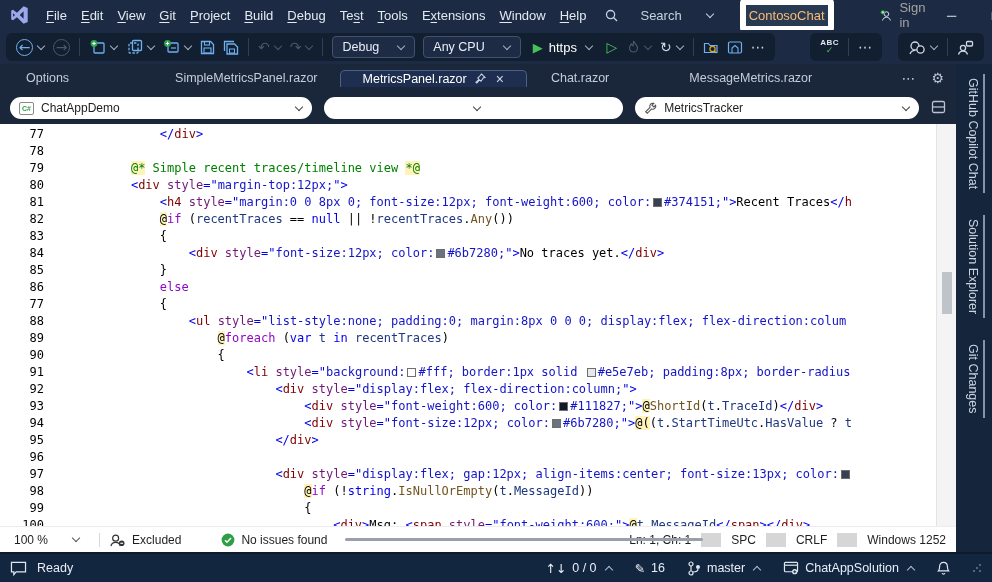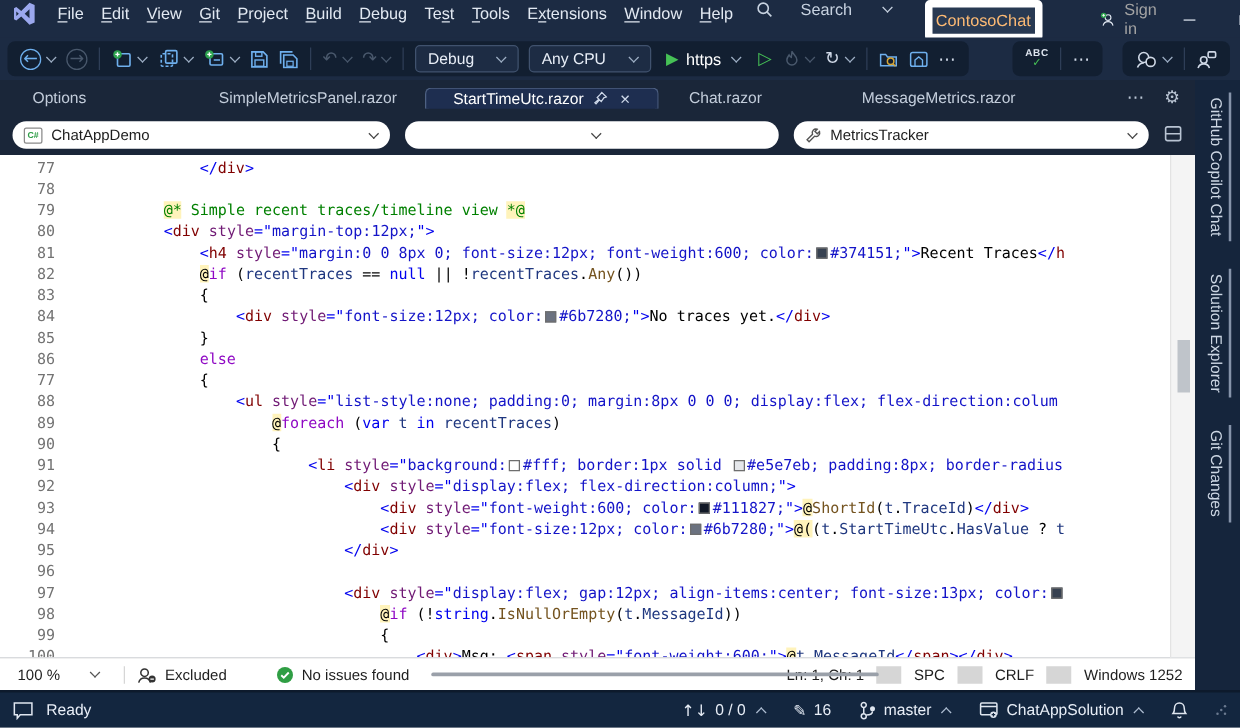--- a/index.html
+++ b/index.html
@@ -1,21 +1,21 @@
 <!DOCTYPE html>
 <html><head>
 <meta charset="utf-8">
 <style>
 *{box-sizing:border-box;margin:0;padding:0}
 html,body{width:992px;height:582px;overflow:hidden}
 body{font-family:"Liberation Sans",sans-serif;background:#1c2b43;color:#dde4ee;font-size:13px}
 .app{width:992px;height:582px;display:flex;flex-direction:column}
 
 
-.titlebar{height:30px;display:flex;align-items:flex-start;background:#1c2b43;flex:0 0 30px}
+.titlebar{height:30px;display:flex;align-items:center;background:#1c2b43;flex:0 0 30px}
 .vs-logo{margin:0 9px 0 8px;display:flex}
 .menu-bar{display:flex;align-items:center}
 .menu-item{padding:3px 7px;color:#e2e9f2;cursor:default}
 .menu-item u{text-decoration:underline;text-underline-offset:2px}
 .tb-search{display:flex;align-items:center;gap:22px;margin-left:12px;color:#c7d2e0}
 .badge{margin-left:26px;padding:3px 3px;border:6px solid #ffffff;border-radius:4px;background:#283952;color:#fdba74}
 .signin{margin-left:46px;display:flex;align-items:center;gap:7px;color:#a3a3a3}
 .wincontrols{margin-left:auto;display:flex}
 .winbtn{width:44px;height:30px;display:flex;align-items:center;justify-content:center;color:#dfe6f0;font-size:13px}
 .chev{display:inline-block;width:6px;height:6px;border-right:1.5px solid currentColor;border-bottom:1.5px solid currentColor;transform:rotate(45deg);margin:-3px 1px 0 3px}
@@ -60,21 +60,21 @@
 .nav-box .chev{color:#444;margin-left:auto}
 .nav-box.b1{width:306px}
 .nav-box.b2{width:304px;justify-content:center}
 .nav-box.b2 .chev{margin-left:8px}
 .nav-box.b3{width:288px}
 .csharp-ic{width:15px;height:13px;border:1px solid #8a8a8a;border-radius:2px;display:flex;align-items:center;justify-content:center;font-size:7px;font-weight:bold;color:#2e9e47}
 .split-ic{margin-left:auto;color:#b9c4d3}
 
 
 .editor{flex:1;background:#fff;display:flex;min-height:0;overflow:hidden;color:#000}
-.gutter{flex:0 0 52px;text-align:right;padding:2px 8px 0 0;color:#737373;font:12px/17px "DejaVu Sans Mono",monospace}
+.gutter{flex:0 0 52px;text-align:right;padding:2px 8px 0 0;color:#000000;font:12px/17px "DejaVu Sans Mono",monospace}
 .breakmargin{flex:0 0 50px}
 .codewrap{flex:1;overflow:hidden;padding-top:2px}
 .code-line{white-space:pre;font:12px/17px "DejaVu Sans Mono",monospace;height:17px}
 .ln{height:17px}
 .vscroll{flex:0 0 20px;background:#f4f4f4;border-left:1px solid #e3e3e3;position:relative}
 .vthumb{position:absolute;left:5px;width:10px;top:148px;height:42px;background:#bfc4ca}
 .swatch{display:inline-block;width:9px;height:9px;border:1px solid #6e6e6e;margin:0 2px 0 2px;vertical-align:-1px}
 .s-pl{color:#000}.s-d{color:#0000ee}.s-t{color:#800000}.s-a{color:#701a75}
 .s-v{color:#1414c8}.s-k{color:#0000ee}.s-k2{color:#8f08c4}.s-i{color:#1f377f}
 .s-m{color:#74531f}.s-c{color:#008000}
@@ -288,21 +288,21 @@
 
       <div class="tabrow">
         <div style="display:flex">
             <div class="tab">
               <span>Options</span>
             </div>
             <div class="tab">
               <span>SimpleMetricsPanel.razor</span>
             </div>
             <div class="tab active">
-              <span>StartTimeUtc.razor</span>
+              <span>MetricsPanel.razor</span>
               <svg width="11" height="11" viewBox="0 0 12 12">
                 <path d="M7 1l4 4-2 .5L6.5 9 5 7.5 2 11 1 10l3.5-3L3 5.5 5.5 3z" fill="none" stroke="#cfd9ea" stroke-width="1.1"></path>
               </svg>
               <span class="tab-x">×</span>
             </div>
             <div class="tab">
               <span>Chat.razor</span>
             </div>
             <div class="tab">
               <span>MessageMetrics.razor</span>

